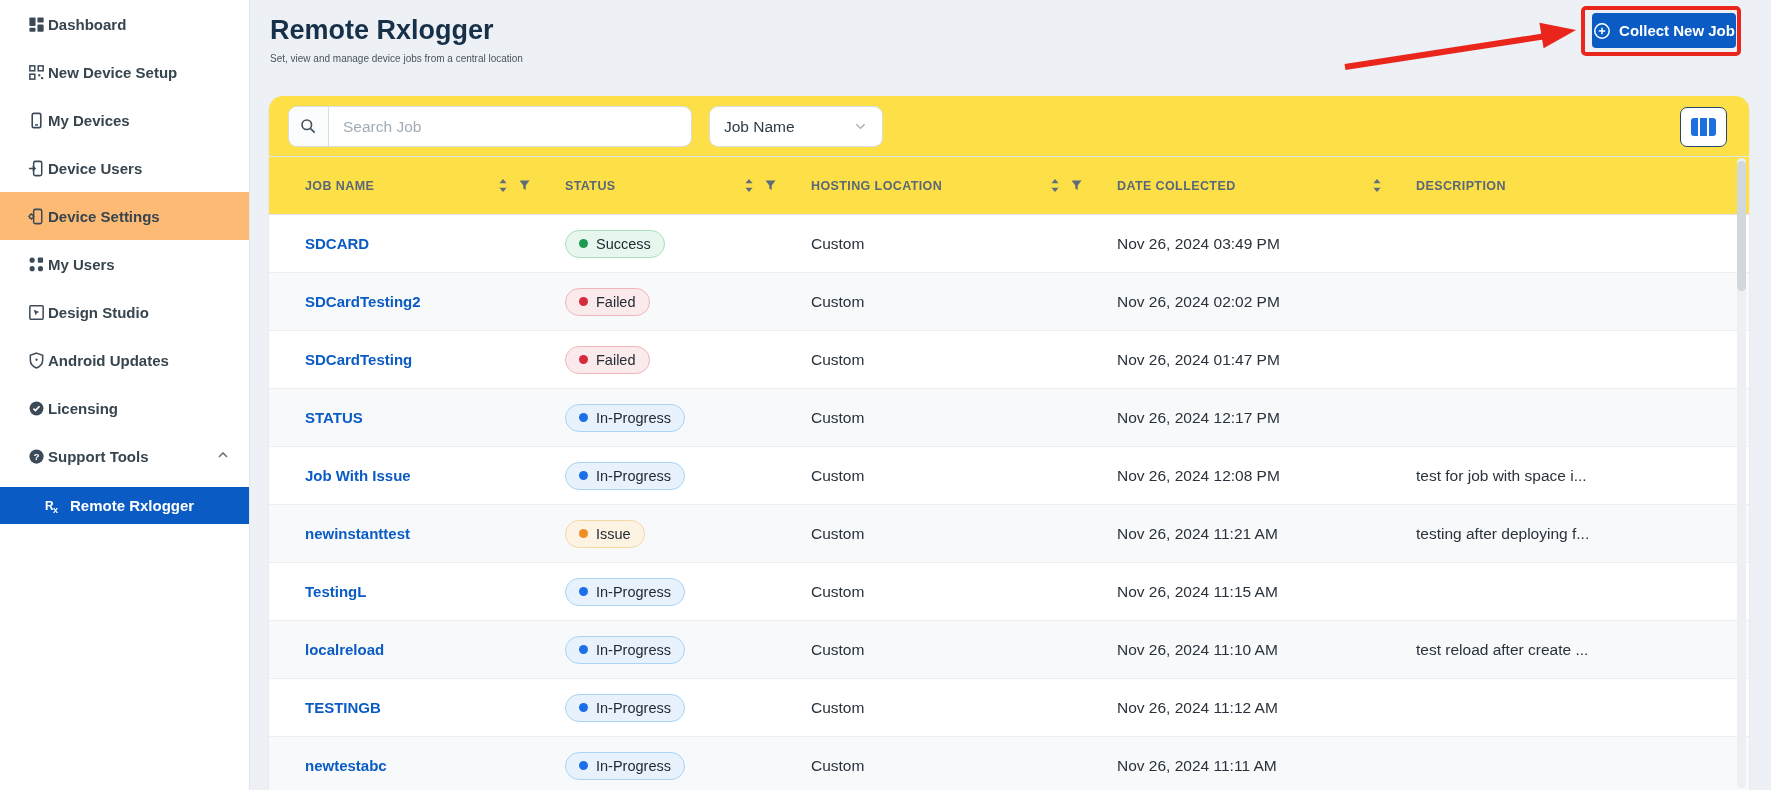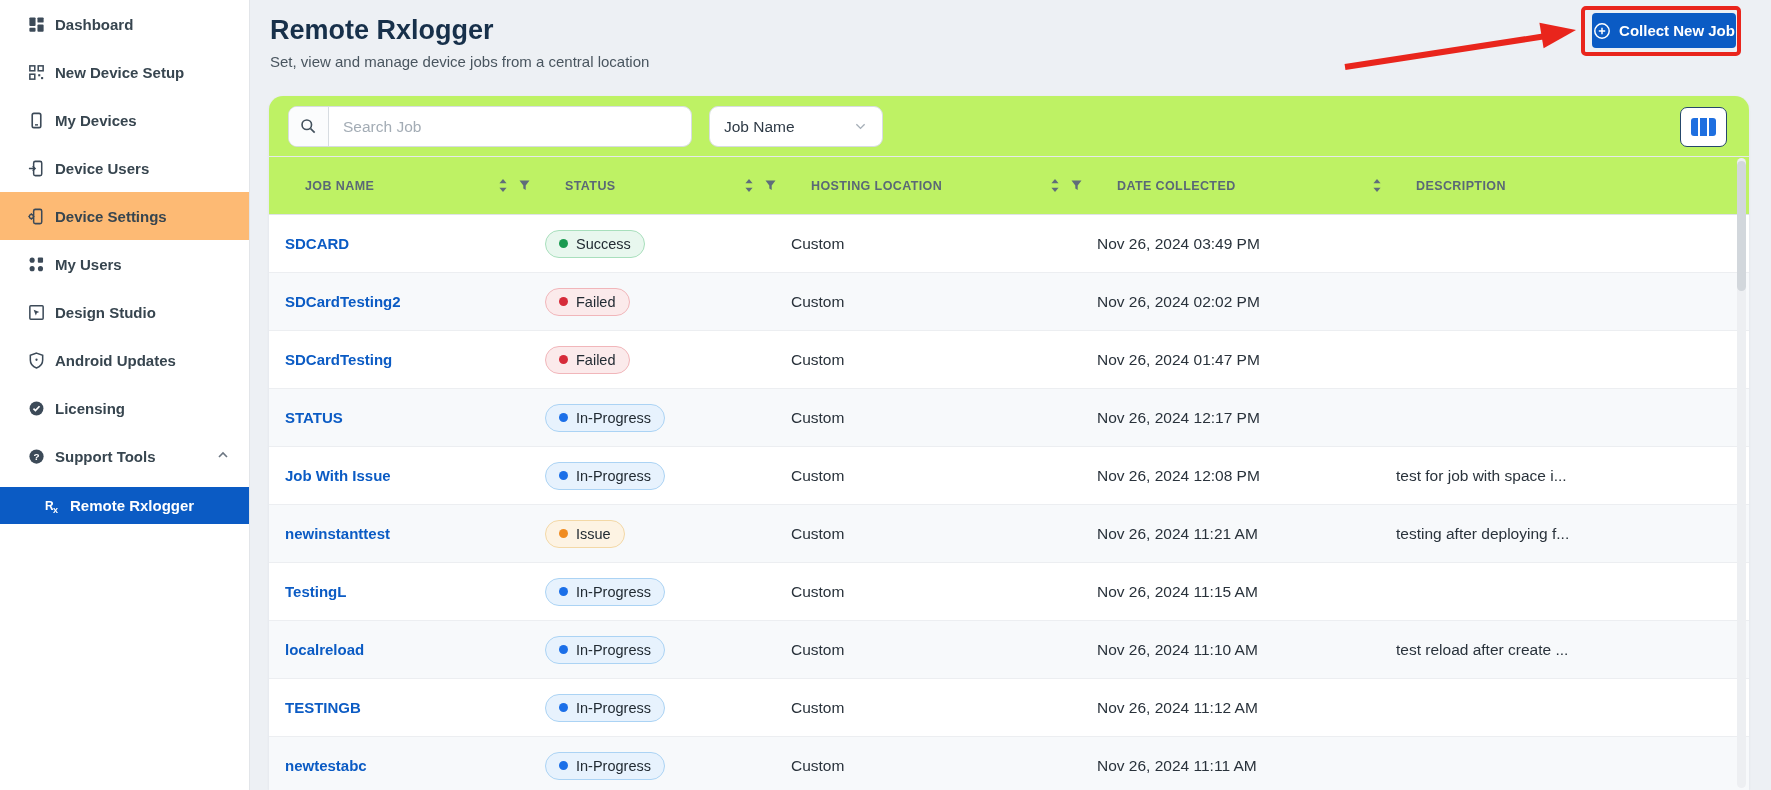--- a/index.html
+++ b/index.html
@@ -12,49 +12,49 @@
     overflow: hidden;
     color: #29323B;
   }
   
   .sidebar {
     position: absolute; left: 0; top: 0; width: 250px; height: 790px;
     background: #fff; border-right: 1px solid #E2E5E9; z-index: 5;
   }
   .nav-item {
     position: relative; height: 48px; display: flex; align-items: center;
-    padding-left: 26px; gap: 9px; cursor: pointer;
+    padding-left: 26px; gap: 2px; cursor: pointer;
   }
   .nav-item .label { font-size: 15px; font-weight: 700; color: #37454F; }
   .nav-item.selected-light { background: #fdba74; }
   .nav-icon { width: 20px; height: 20px; flex: 0 0 20px; display: flex; align-items: center; justify-content: center; }
   .nav-chevron { position: absolute; right: 18px; top: 15px; }
   .sub-item {
     margin-top: 7px; height: 37px; background: #0B5BC4; color: #fff;
     display: flex; align-items: center; padding-left: 42px; gap: 8px; cursor: pointer;
   }
   .sub-item .label { font-size: 15px; font-weight: 700; color: #fff; }
   
   .page-title { position: absolute; left: 270px; top: 15px; font-size: 27px; font-weight: 700; color: #17304A; }
-  .page-subtitle { position: absolute; left: 270px; top: 53px; font-size: 15px; color: #49555F; }
+  .page-subtitle { position: absolute; left: 270px; top: 53px; font-size: 10px; color: #49555F; }
   .collect-btn {
     position: absolute; left: 1592px; top: 13px; width: 144px; height: 35px;
     background: #0B5BC4; border: none; border-radius: 4px; color: #fff;
     font-family: "Liberation Sans", sans-serif; font-size: 15px; font-weight: 700;
     display: flex; align-items: center; justify-content: center; gap: 8px; cursor: pointer;
   }
   .annotation-rect {
     position: absolute; left: 1581px; top: 6px; width: 160px; height: 50px;
     border: 4px solid #E9251C; border-radius: 5px; pointer-events: none; z-index: 10;
   }
   .annotation-arrow { position: absolute; left: 1330px; top: 15px; pointer-events: none; z-index: 10; }
   
   .card {
     position: absolute; left: 269px; top: 96px; width: 1480px; height: 694px;
-    background: #bef264; border-radius: 14px 14px 0 0; box-shadow: 0 1px 3px rgba(30,40,60,.06);
+    background: #fde047; border-radius: 14px 14px 0 0; box-shadow: 0 1px 3px rgba(30,40,60,.06);
   }
   
   .search-box {
     position: absolute; left: 19px; top: 10px; width: 404px; height: 41px;
     border: 1px solid #D7DCE1; border-radius: 9px; display: flex; overflow: hidden; background: #fff;
   }
   .search-icon-wrap {
     width: 40px; flex: 0 0 40px; border-right: 1px solid #D7DCE1; background: #FBFCFD;
     display: flex; align-items: center; justify-content: center; cursor: pointer;
   }
@@ -85,21 +85,21 @@
     display: grid; grid-template-columns: 260px 246px 306px 299px 1fr;
     padding: 0 40px 0 36px; align-items: center;
   }
   .th { display: flex; align-items: center; justify-content: space-between; padding-right: 34px; }
   .th .th-label { font-size: 12.5px; font-weight: 700; color: #5A6876; letter-spacing: .4px; }
   .th .th-icons { display: flex; align-items: center; gap: 10px; }
   .th .th-icons svg { cursor: pointer; }
   .tbody { position: absolute; left: 0; top: 119px; right: 0; bottom: 0; overflow: hidden; }
   .trow {
     display: grid; grid-template-columns: 260px 246px 306px 299px 1fr;
-    height: 58px; align-items: center; padding: 0 40px 0 16px;
+    height: 58px; align-items: center; padding: 0 40px 0 36px;
     border-bottom: 1px solid #ECEEF1; background: #fff;
   }
   .trow:nth-child(even) { background: #F7F9FB; }
   .td { font-size: 15.5px; color: #29323B; white-space: nowrap; overflow: hidden; }
   .job-link { color: #0B5BC4; font-weight: 700; font-size: 15px; text-decoration: none; cursor: pointer; }
   .badge {
     display: inline-flex; align-items: center; gap: 8px; height: 28px; padding: 0 13px;
     border-radius: 15px; border: 1px solid transparent; font-size: 14.5px; color: #222B33;
   }
   .badge .dot { width: 9px; height: 9px; border-radius: 50%; display: inline-block; }

